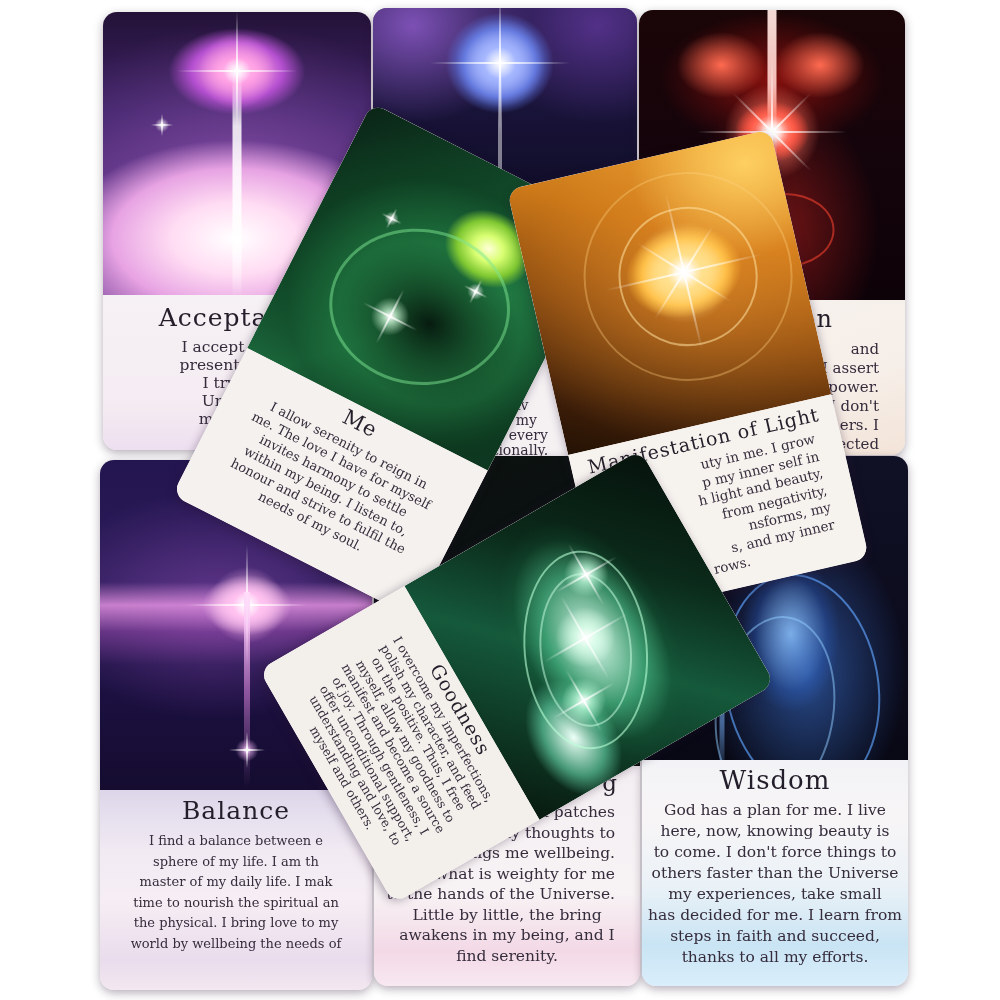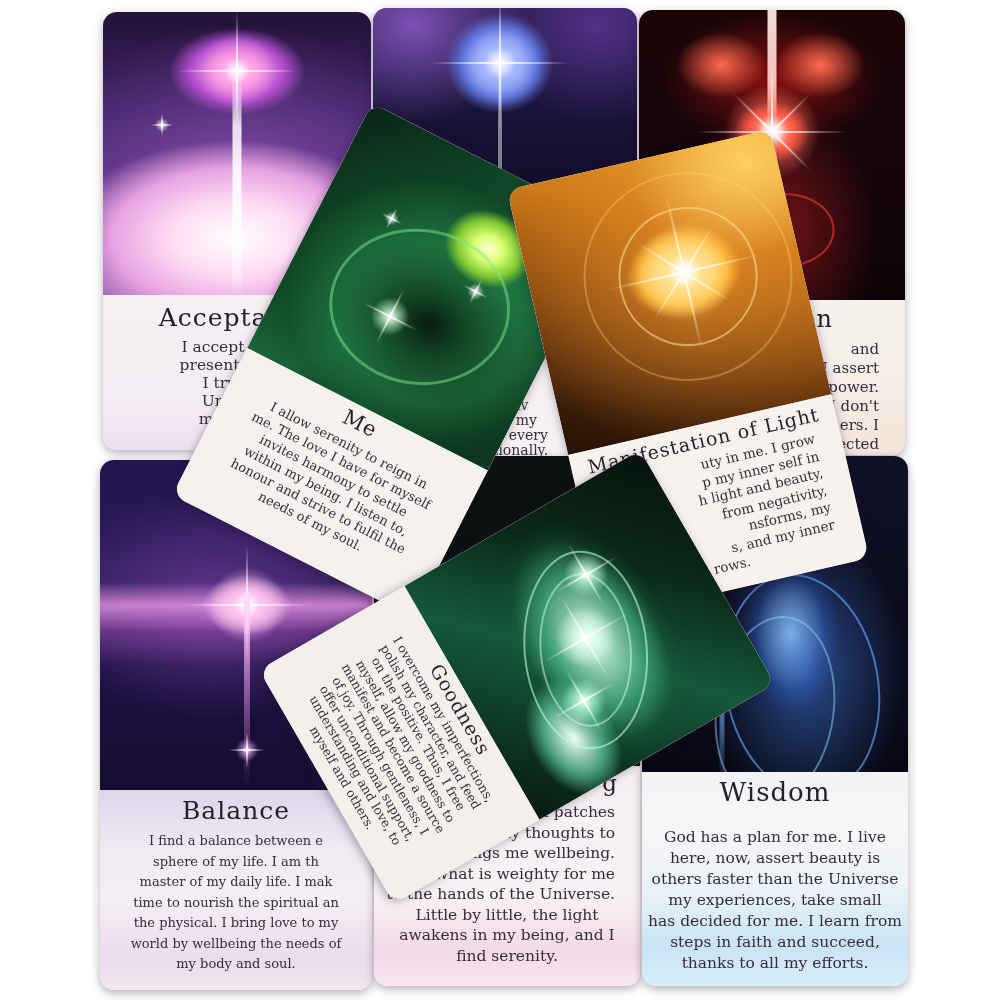--- a/index.html
+++ b/index.html
@@ -66,21 +66,21 @@
     radial-gradient(155px 95px at 52% 50%, rgba(225,255,240,.95), rgba(95,225,165,.5) 45%, rgba(25,105,65,.18) 70%, rgba(0,0,0,0) 82%),
     radial-gradient(80px 55px at 80% 74%, #ecfff6, rgba(125,255,205,.5) 50%, rgba(0,0,0,0) 78%),
     linear-gradient(135deg,#06120c 0%,#0b2a1a 30%,#15593b 56%,#0f3d27 76%,#081a10 100%);}
 
   
   .w-acceptance{top:283px;background:linear-gradient(180deg,#f6f1f4 0%,#f4ecf2 70%,#eedff0 100%);}
   .w-topmid{top:290px;background:#f5f1f3;font-size:14px;}
   .w-topright{top:290px;background:linear-gradient(160deg,#f7f2ef 0%,#f6efe9 60%,#f3e4d8 100%);}
   .w-balance{top:330px;background:linear-gradient(180deg,#ddd6ea 0%,#f1eaf3 30%,#f6eef4 55%,#e9dcec 85%,#f3e7f1 100%);}
   .w-botmid{top:310px;background:linear-gradient(180deg,#f4eff2 0%,#f7f2f4 58%,#f3d9e6 84%,#f8e8f0 100%);}
-  .w-wisdom{top:316px;background:linear-gradient(180deg,#f2f3f6 0%,#f8f5f6 25%,#ebf2f7 55%,#c9e4f4 82%,#daeefb 100%);}
+  .w-wisdom{top:304px;background:linear-gradient(180deg,#f2f3f6 0%,#f8f5f6 25%,#ebf2f7 55%,#c9e4f4 82%,#daeefb 100%);}
   .w-me{top:275px;background:#f4f1ee;}
   .w-manif{top:272px;background:#f6f2ee;}
   .w-goodness{top:272px;background:#f3f0ec;}
 
   .lines-right{text-align:right;}
 </style>
 </head>
 <body>
 
 <div class="scene">
@@ -152,55 +152,55 @@
     </div>
     <div class="white w-balance">
       <div class="card-title" style="margin-top:6px;">Balance</div>
       <div style="font-size:13px;line-height:20.5px;margin-top:6px;">
         <div class="ln">I find a balance between e</div>
         <div class="ln">sphere of my life. I am th</div>
         <div class="ln">master of my daily life. I mak</div>
         <div class="ln">time to nourish the spiritual an</div>
         <div class="ln">the physical. I bring love to my</div>
         <div class="ln">world by wellbeing the needs of</div>
-        <div class="ln">my body and soul.</div>
       </div>
     </div>
   </div>
 
   <div class="card" style="left:374px;top:456px;width:266px;height:530px;z-index:1;">
     <div class="art art-botmid"></div>
     <div class="white w-botmid">
       <div class="card-title" style="margin-top:4px;text-align:right;padding-right:22px;font-size:23px;">g</div>
       <div class="lines-right" style="font-size:15.5px;line-height:20.5px;margin-top:6px;padding-right:25px;">
         <div class="ln">ll patches</div>
         <div class="ln">my thoughts to</div>
         <div class="ln">brings me wellbeing.</div>
         <div class="ln">e what is weighty for me</div>
         <div class="ln">to the hands of the Universe.</div>
       </div>
       <div style="font-size:15.5px;line-height:20.5px;">
-        <div class="ln">Little by little, the light</div>
+        <div class="ln">Little by little, the bring</div>
         <div class="ln">awakens in my being, and I</div>
         <div class="ln">find serenity.</div>
       </div>
     </div>
   </div>
 
   <div class="card" style="left:642px;top:456px;width:266px;height:530px;z-index:1;">
     <div class="art art-wisdom">
       <i class="ring" style="left:60%;top:72%;width:150px;height:220px;border:2px solid rgba(95,165,255,.65);--r:-10deg;"></i>
       <i class="ring" style="left:50%;top:80%;width:115px;height:185px;border:2px solid rgba(145,205,255,.5);--r:8deg;"></i>
       <i class="beamv" style="left:30%;top:55%;height:150px;width:5px;background:linear-gradient(180deg,rgba(120,180,255,0),rgba(120,180,255,.7),rgba(120,180,255,0));"></i>
     </div>
     <div class="white w-wisdom">
       <div class="card-title" style="margin-top:5px;font-size:26px;">Wisdom</div>
-      <div style="font-size:15.5px;line-height:21px;margin-top:20px;">
+      <div style="font-size:15.5px;line-height:21px;margin-top:5px;">
         <div class="ln">God has a plan for me. I live</div>
-        <div class="ln">here, now, assert beauty is</div>
+        <div class="ln">here, now, knowing beauty is</div>
+        <div class="ln">to come. I don't force things to</div>
         <div class="ln">others faster than the Universe</div>
         <div class="ln">my experiences, take small</div>
         <div class="ln">has decided for me. I learn from</div>
         <div class="ln">steps in faith and succeed,</div>
         <div class="ln">thanks to all my efforts.</div>
       </div>
     </div>
   </div>
 
   <div class="card" style="left:372px;top:103px;width:270px;height:440px;z-index:2;transform:rotate(27deg);transform-origin:0 0;">

